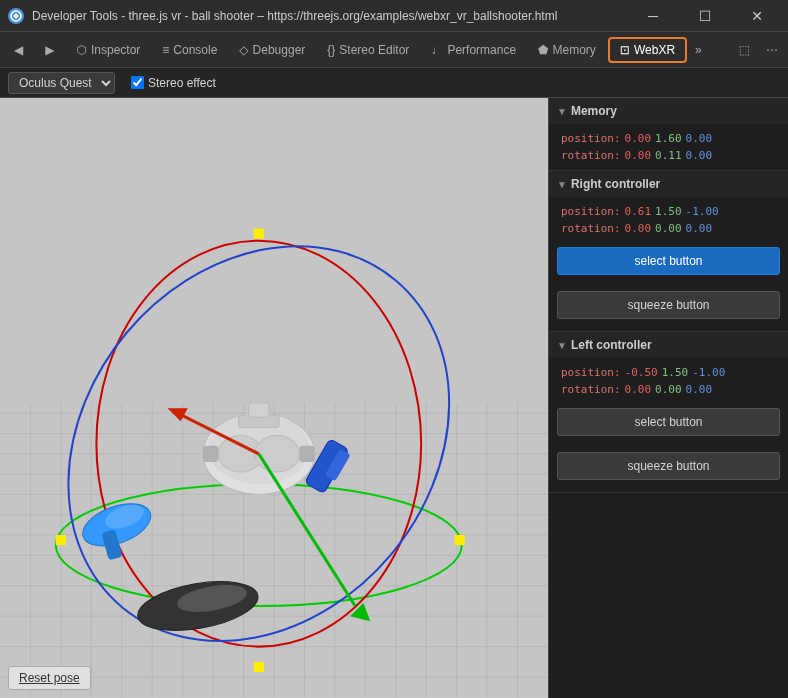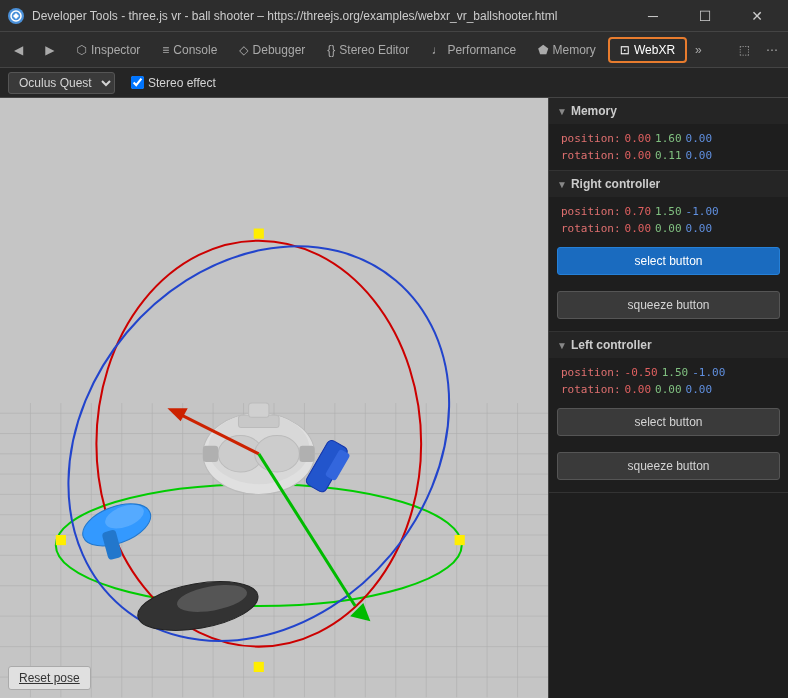--- a/index.html
+++ b/index.html
@@ -447,21 +447,21 @@
     </div>
 
     <div class="section">
       <div class="section-header">
         <span class="arrow">▼</span>
         <span>Right controller</span>
       </div>
       <div class="section-body">
         <div class="prop-row">
           <span class="prop-name">position:</span>
-          <span class="prop-val-x">0.70</span>
+          <span class="prop-val-x">0.61</span>
           <span class="prop-val-y">1.50</span>
           <span class="prop-val-z">-1.00</span>
         </div>
         <div class="prop-row">
           <span class="prop-name">rotation:</span>
           <span class="prop-val-x">0.00</span>
           <span class="prop-val-y">0.00</span>
           <span class="prop-val-z">0.00</span>
         </div>
       </div>

